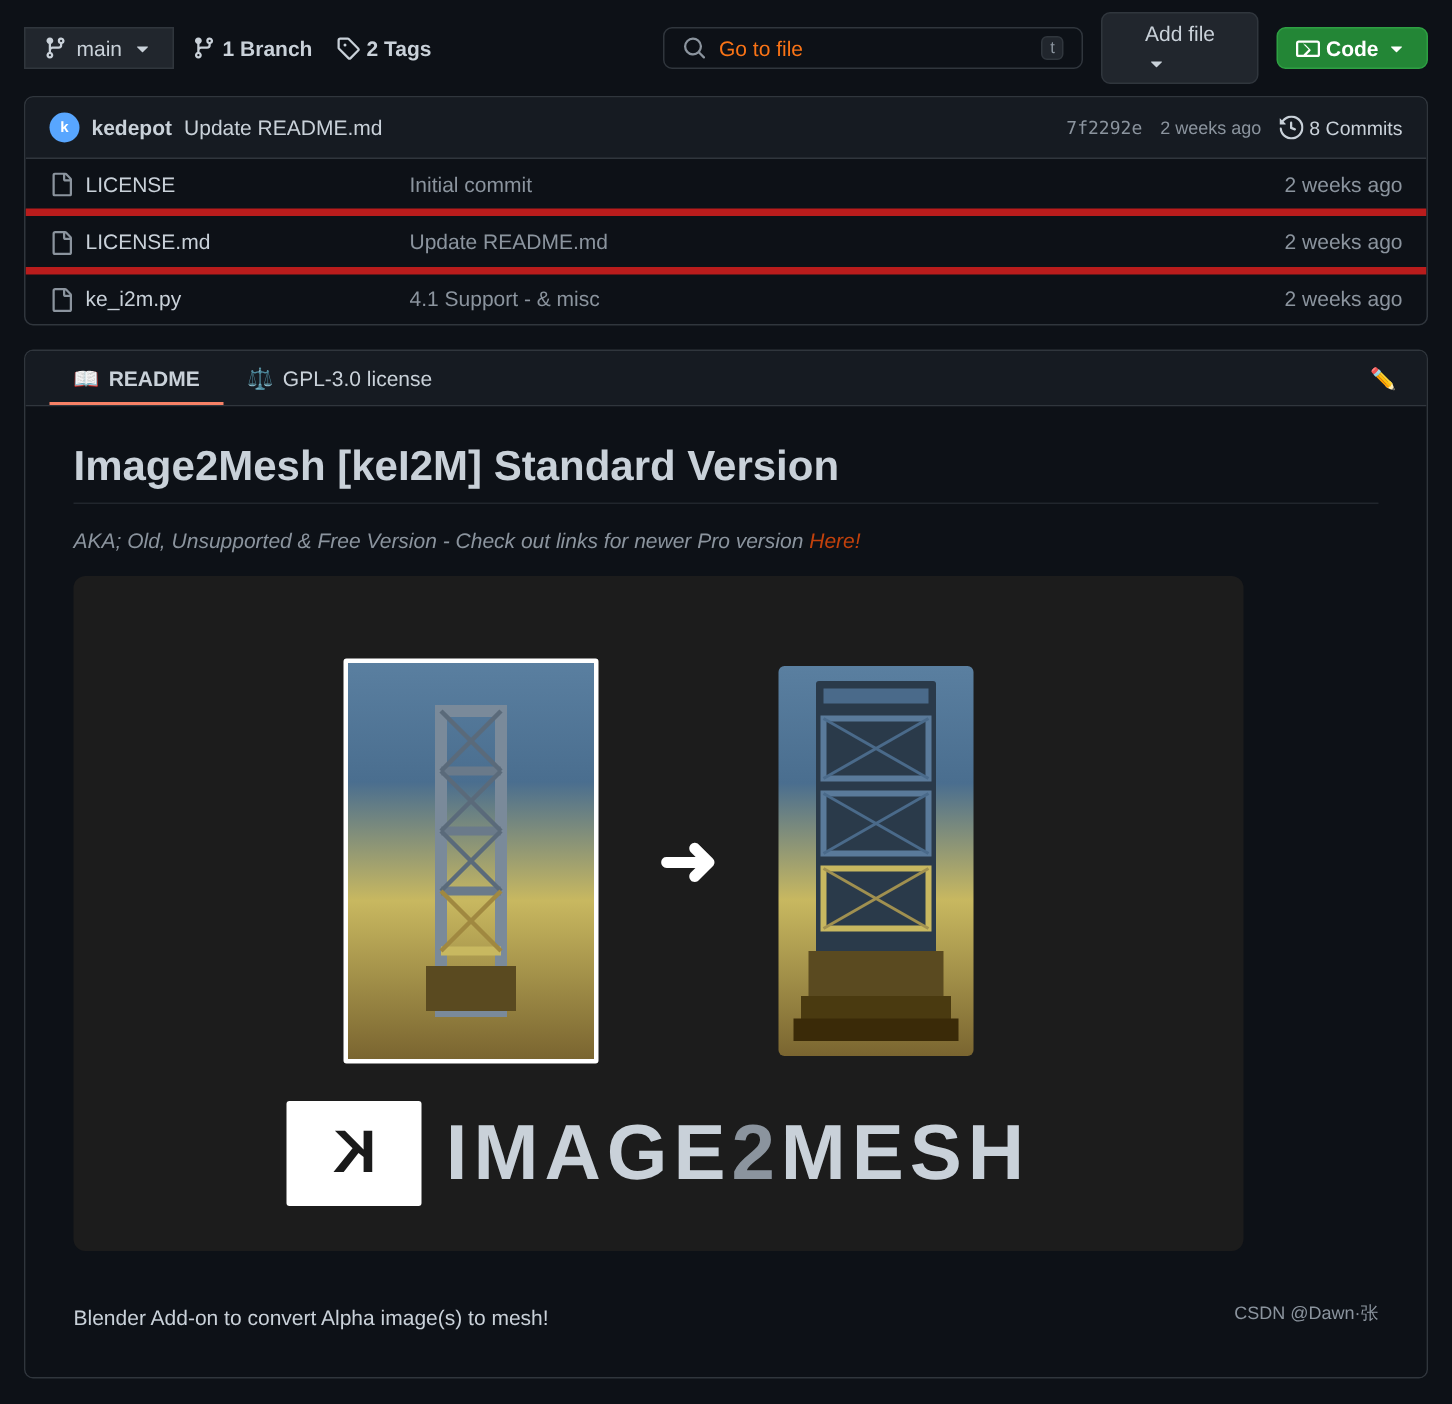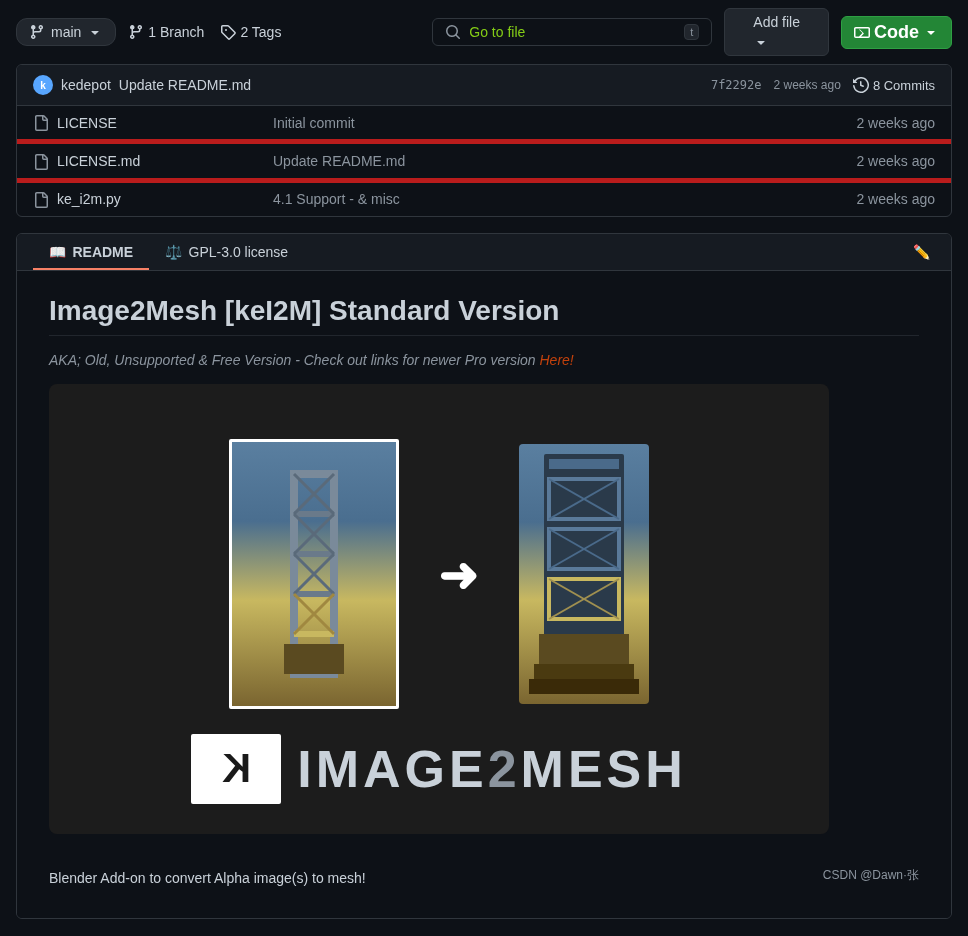--- a/index.html
+++ b/index.html
@@ -19,33 +19,34 @@
       padding: 8px 16px;
       gap: 12px;
       background: #0d1117;
     }
     .branch-btn {
       display: flex;
       align-items: center;
       gap: 6px;
       background: #21262d;
       border: 1px solid #30363d;
-      border-radius: 11px;
+      border-radius: 0;
       color: #c9d1d9;
       padding: 5px 12px;
       cursor: pointer;
       font-size: 14px;
     }
     .branch-btn svg { width: 16px; height: 16px; fill: #c9d1d9; }
     .meta-links {
       display: flex;
       align-items: center;
       gap: 16px;
       color: #c9d1d9;
       font-size: 14px;
+      font-weight: bold;
     }
     .meta-links a {
       color: #c9d1d9;
       text-decoration: none;
       display: flex;
       align-items: center;
       gap: 4px;
     }
     .search-bar {
       flex: 1;
@@ -84,21 +85,21 @@
     .code-btn {
       display: flex;
       align-items: center;
       gap: 4px;
       background: #238636;
       border: 1px solid #2ea043;
       border-radius: 6px;
       color: #ffffff;
       padding: 5px 12px;
       cursor: pointer;
-      font-size: 18px;
+      font-size: 14px;
       font-weight: 600;
     }
 
     
     .repo-container {
       margin: 0 16px;
       border: 1px solid #30363d;
       border-radius: 6px;
       overflow: hidden;
     }
@@ -124,21 +125,21 @@
       border-radius: 50%;
       display: flex;
       align-items: center;
       justify-content: center;
       font-size: 10px;
       color: #fff;
       font-weight: bold;
     }
     .commit-username {
       color: #c9d1d9;
-      font-weight: 400;
+      font-weight: 700;
       font-size: 14px;
     }
     .commit-message {
       color: #c9d1d9;
       font-size: 14px;
     }
     .commit-right {
       display: flex;
       align-items: center;
       gap: 12px;
@@ -390,21 +391,21 @@
         <path d="M1 7.775V2.75C1 1.784 1.784 1 2.75 1h5.025c.464 0 .91.184 1.238.513l6.25 6.25a1.75 1.75 0 0 1 0 2.474l-5.026 5.026a1.75 1.75 0 0 1-2.474 0l-6.25-6.25A1.752 1.752 0 0 1 1 7.775zm1.5 0c0 .066.026.13.073.177l6.25 6.25a.25.25 0 0 0 .354 0l5.025-5.025a.25.25 0 0 0 0-.354l-6.25-6.25a.25.25 0 0 0-.177-.073H2.75a.25.25 0 0 0-.25.25v5.025zM6 5a1 1 0 1 1 0 2 1 1 0 0 1 0-2z"></path>
       </svg>
       <span>2 Tags</span>
     </a>
   </div>
 
   <div class="search-bar">
     <svg class="icon-svg" width="16" height="16" viewBox="0 0 16 16" fill="#8b949e">
       <path d="M10.68 11.74a6 6 0 0 1-7.922-8.982 6 6 0 0 1 8.982 7.922l3.04 3.04a.749.749 0 0 1-.326 1.275.749.749 0 0 1-.734-.215ZM11.5 7a4.499 4.499 0 1 0-8.997 0A4.499 4.499 0 0 0 11.5 7Z"></path>
     </svg>
-    <span style="color:#84cc16;flex:1;">Go to file</span>
+    <span style="color:#f97316;flex:1;">Go to file</span>
     <span class="search-kbd">t</span>
   </div>
 
   <button class="add-file-btn">
     <span>Add file</span>
     <svg class="icon-svg" width="16" height="16" viewBox="0 0 16 16" fill="#c9d1d9">
       <path d="M4.427 7.427l3.396 3.396a.25.25 0 0 0 .354 0l3.396-3.396A.25.25 0 0 0 11.396 7H4.604a.25.25 0 0 0-.177.427z"></path>
     </svg>
   </button>
 

